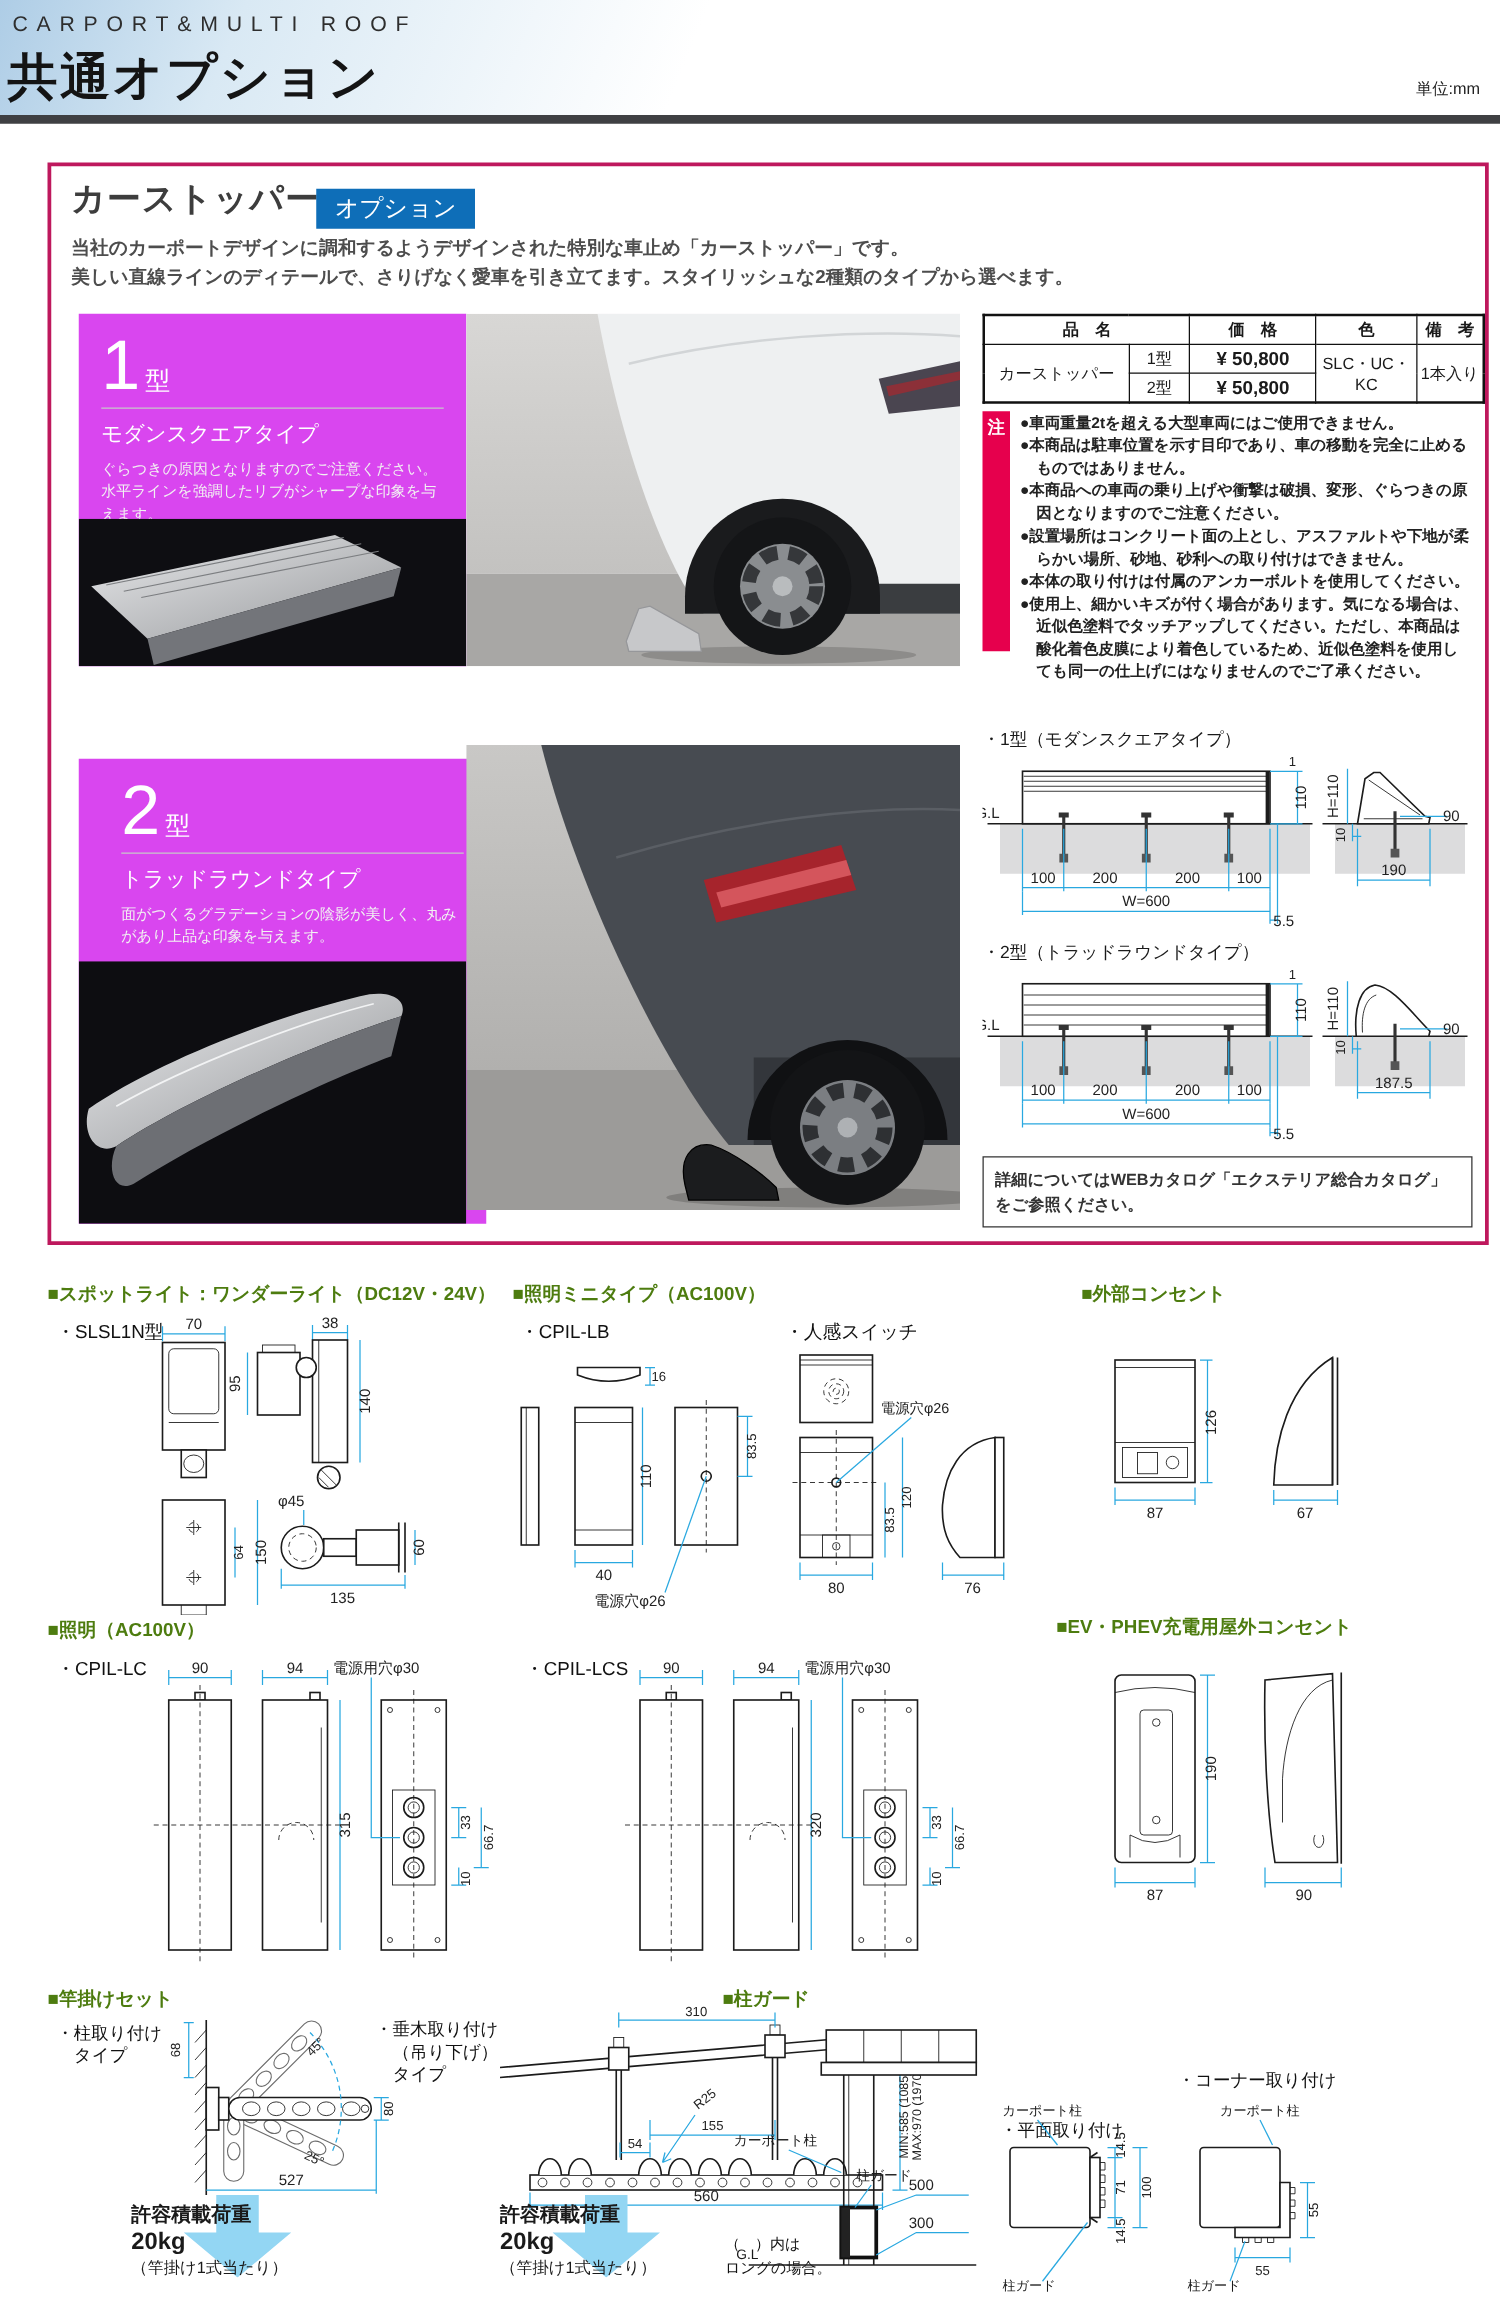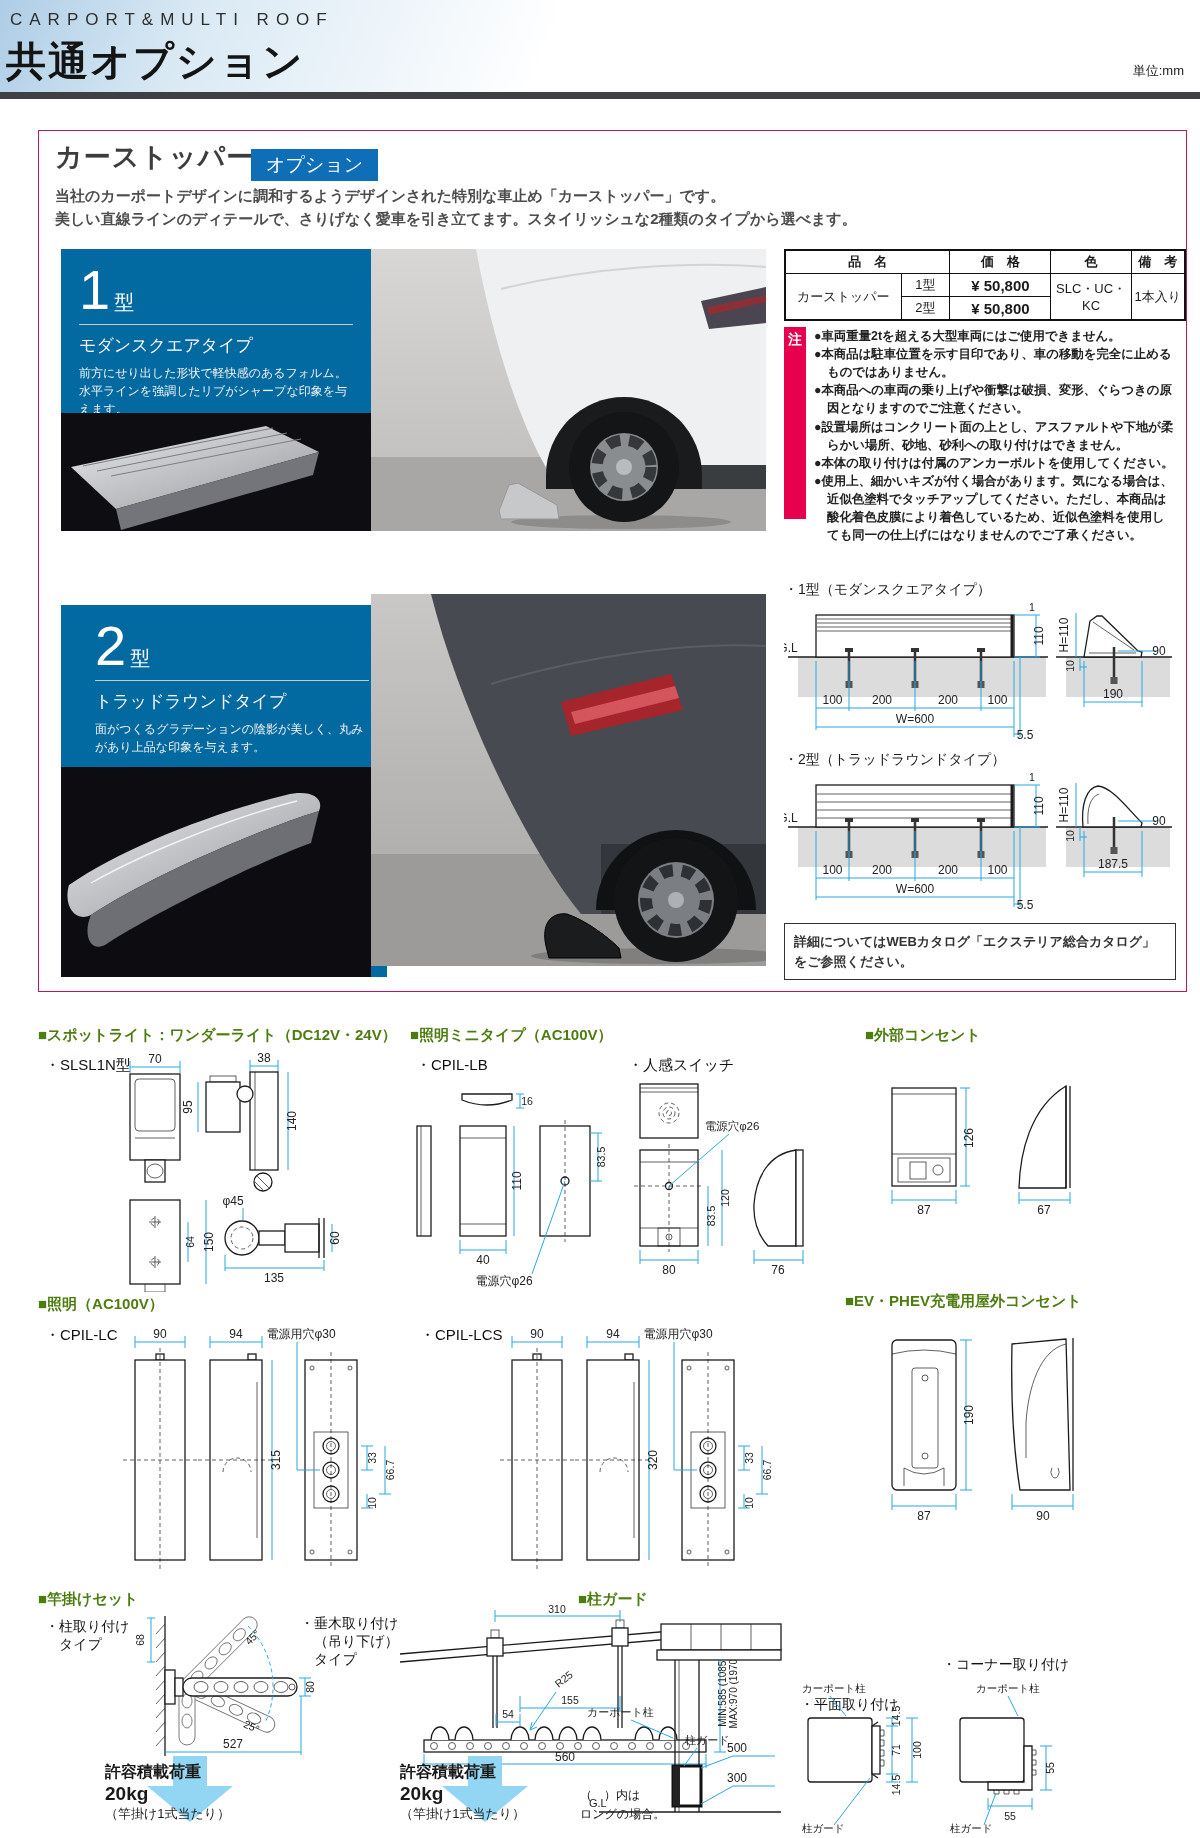--- a/index.html
+++ b/index.html
@@ -7,25 +7,25 @@
   #page{position:relative;width:1200px;height:1838px;background:#fff;overflow:hidden;}
   .abs{position:absolute;}
   
   #hdr{position:absolute;left:0;top:0;width:1200px;height:92px;
        background:linear-gradient(112deg,#aecde6 0%,#d9e9f4 16%,#ffffff 46%);}
   #hdr-eyebrow{position:absolute;left:10px;top:10px;font-size:17px;letter-spacing:7px;color:#2e2e2e;}
   #hdr-title{position:absolute;left:6px;top:34px;font-size:40px;font-weight:bold;letter-spacing:2px;color:#141414;}
   #hdr-unit{position:absolute;right:16px;top:62px;font-size:13px;color:#222;}
   #hdr-bar{position:absolute;left:0;top:92px;width:1200px;height:7px;background:#3f4043;}
   
-  #csbox{position:absolute;left:38px;top:130px;width:1147px;height:860px;border:1px solid #be185d;background:#fff;}
+  #csbox{position:absolute;left:38px;top:130px;width:1147px;height:860px;border:3px solid #be185d;background:#fff;}
   .cs-title{position:absolute;left:16px;top:8px;font-size:27px;font-weight:bold;color:#3d3d3d;letter-spacing:1px;}
   .cs-badge{position:absolute;left:212px;top:18px;background:#0e6eb8;color:#fff;font-size:19px;padding:3px 15px;}
   .intro{position:absolute;left:16px;font-size:15px;font-weight:bold;color:#4d4d4d;}
-  .type-panel{position:absolute;left:22px;width:310px;background:#0369a1;color:#fff;}
+  .type-panel{position:absolute;left:22px;width:310px;background:#d946ef;color:#fff;}
   .tp-head{padding:14px 18px 0 18px;}
   .tp-num{font-size:56px;line-height:0.95;font-weight:normal;}
   .tp-kata{font-size:20px;margin-left:4px;}
   .tp-rule{border-top:1px solid #c7c8c9;margin:8px 0 9px 0;}
   .tp-name{font-size:17px;margin-bottom:7px;}
   .tp-desc{font-size:12px;line-height:1.5;color:#f2f2f2;}
   .tp-render{position:absolute;left:0;bottom:0;}
   .photo{position:absolute;}
   
   #cstable{position:absolute;left:745px;top:118px;border-collapse:collapse;table-layout:fixed;}
@@ -78,21 +78,21 @@
     <div class="cs-title">カーストッパー</div>
     <div class="cs-badge">オプション</div>
     <div class="intro" style="top:56px;">当社のカーポートデザインに調和するようデザインされた特別な車止め「カーストッパー」です。</div>
     <div class="intro" style="top:79px;">美しい直線ラインのディテールで、さりげなく愛車を引き立てます。スタイリッシュな2種類のタイプから選べます。</div>
 
     <div class="type-panel" style="top:118px;height:282px;">
       <div class="tp-head">
         <span class="tp-num">1</span><span class="tp-kata">型</span>
         <div class="tp-rule"></div>
         <div class="tp-name">モダンスクエアタイプ</div>
-        <div class="tp-desc">前方にせり出した形状で軽快感のあるフォルム。水平ラインを強調したリブがシャープな印象を与えます。</div>
+        <div class="tp-desc">ぐらつきの原因となりますのでご注意ください。水平ラインを強調したリブがシャープな印象を与えます。</div>
       </div>
       <svg class="tp-render" width="310" height="118" viewBox="0 0 310 118">
         <defs>
             <linearGradient id="mg1" x1="0" y1="0" x2="1" y2="1">
           <stop offset="0" stop-color="#e8e9eb"></stop>
               <stop offset="1" stop-color="#97999c"></stop>
             </linearGradient>
           </defs>
         <rect width="310" height="118" fill="#0e0e12"></rect>
         <g>

